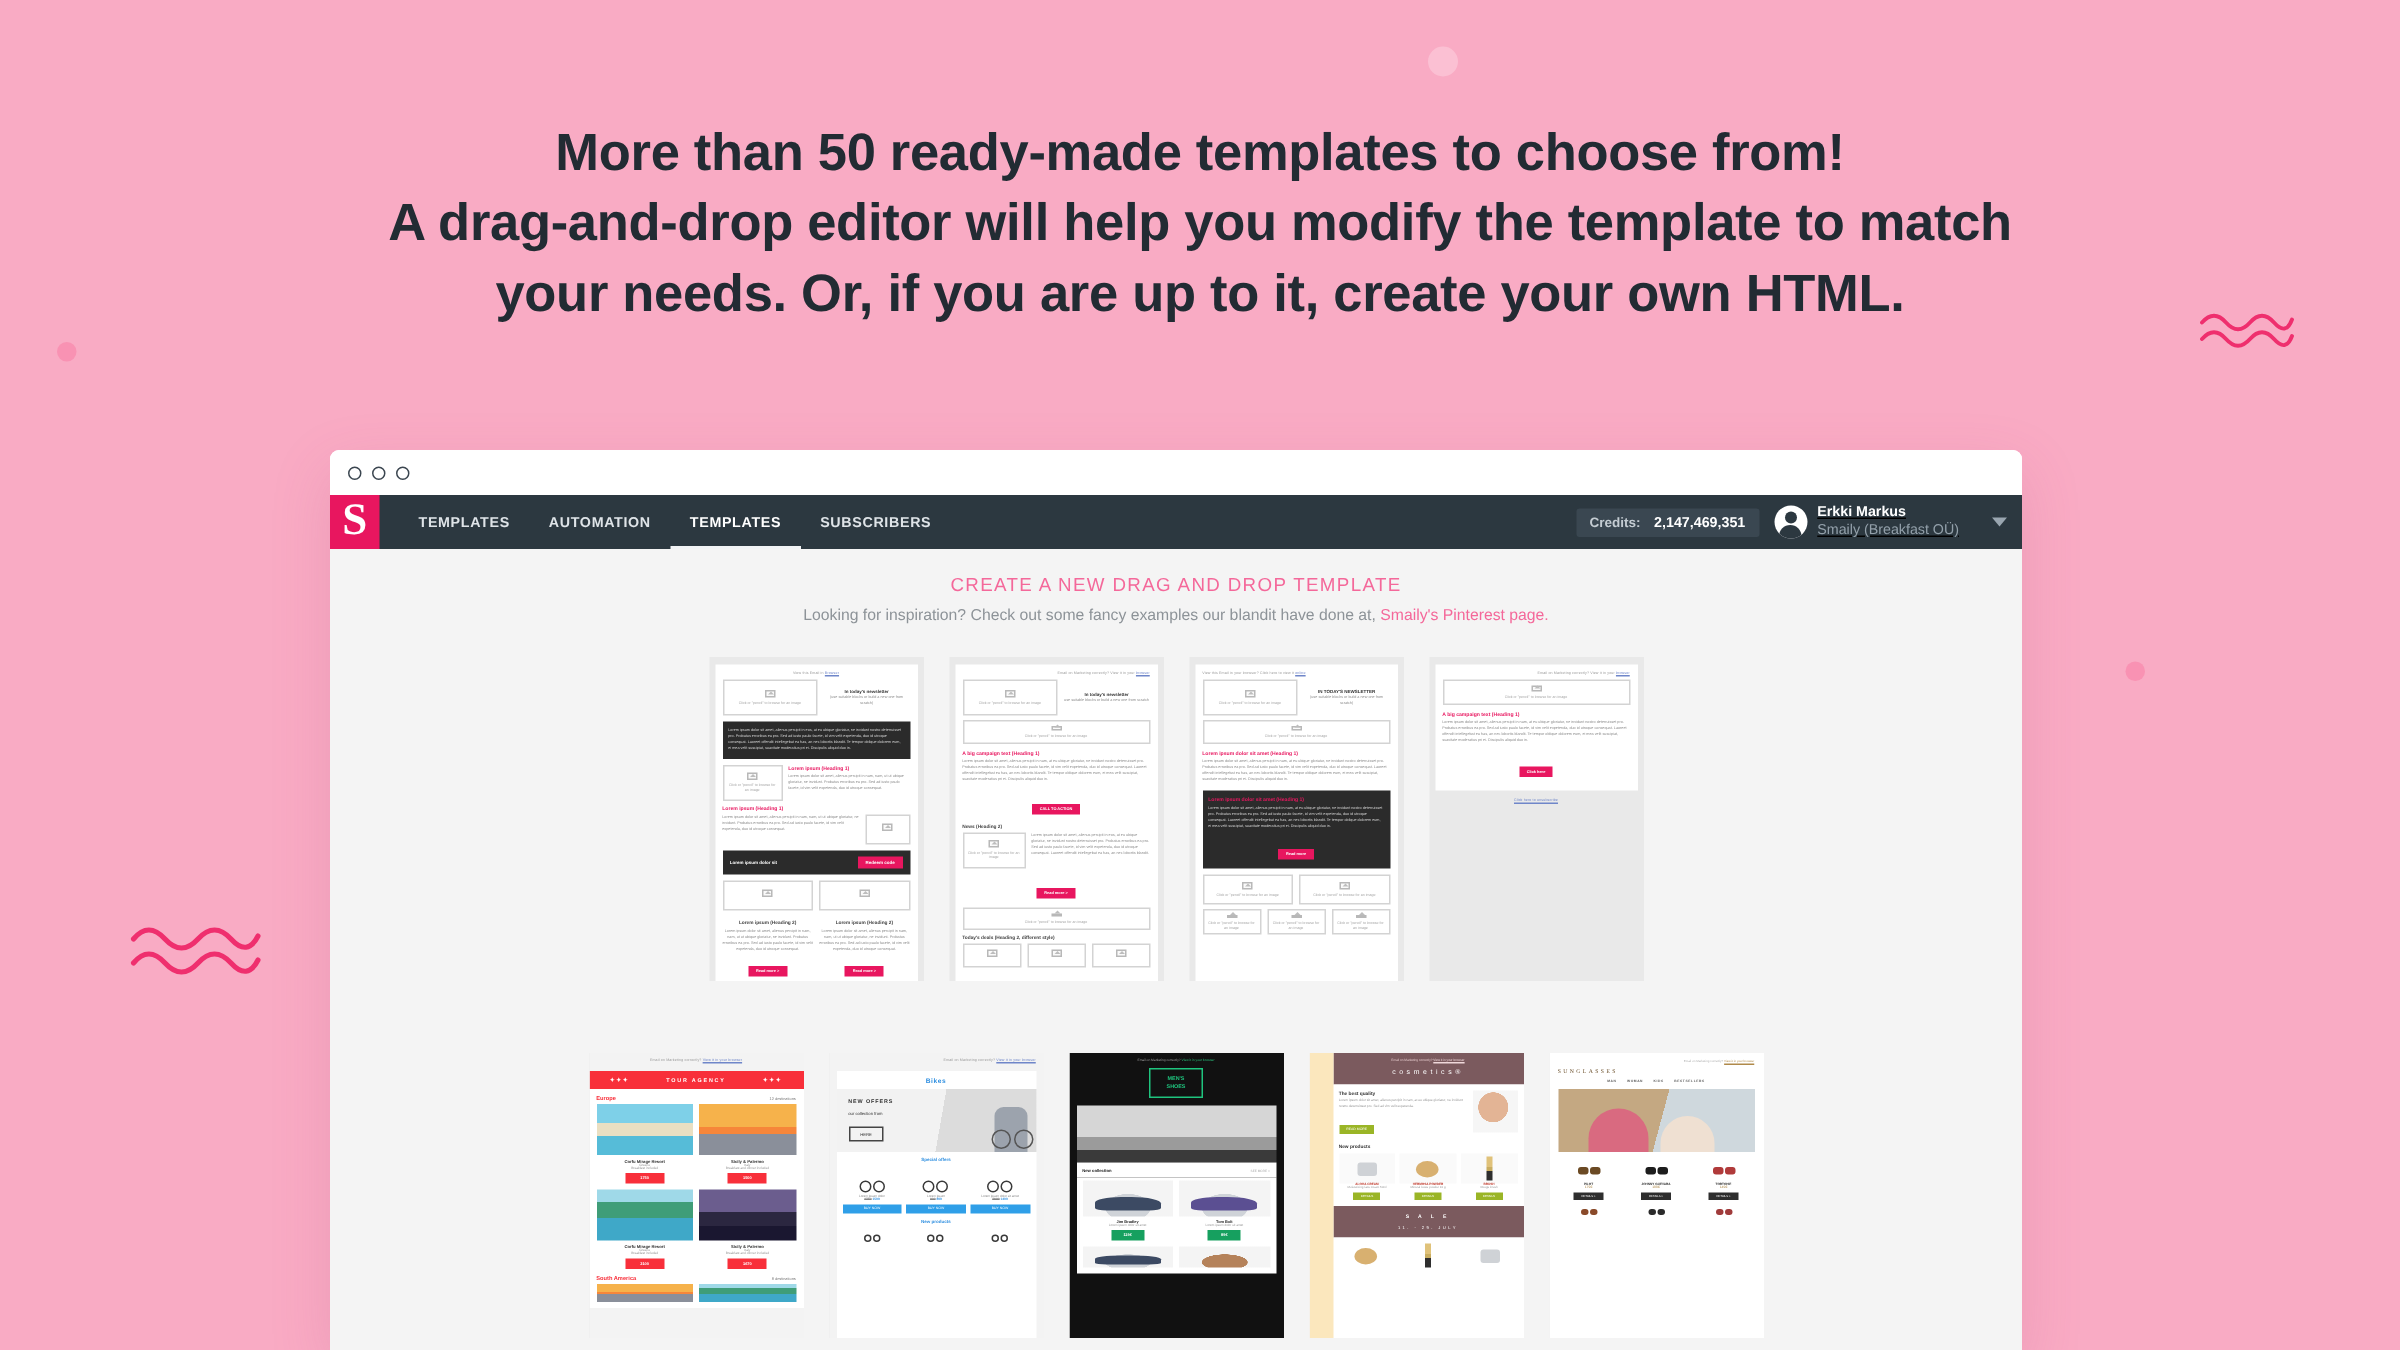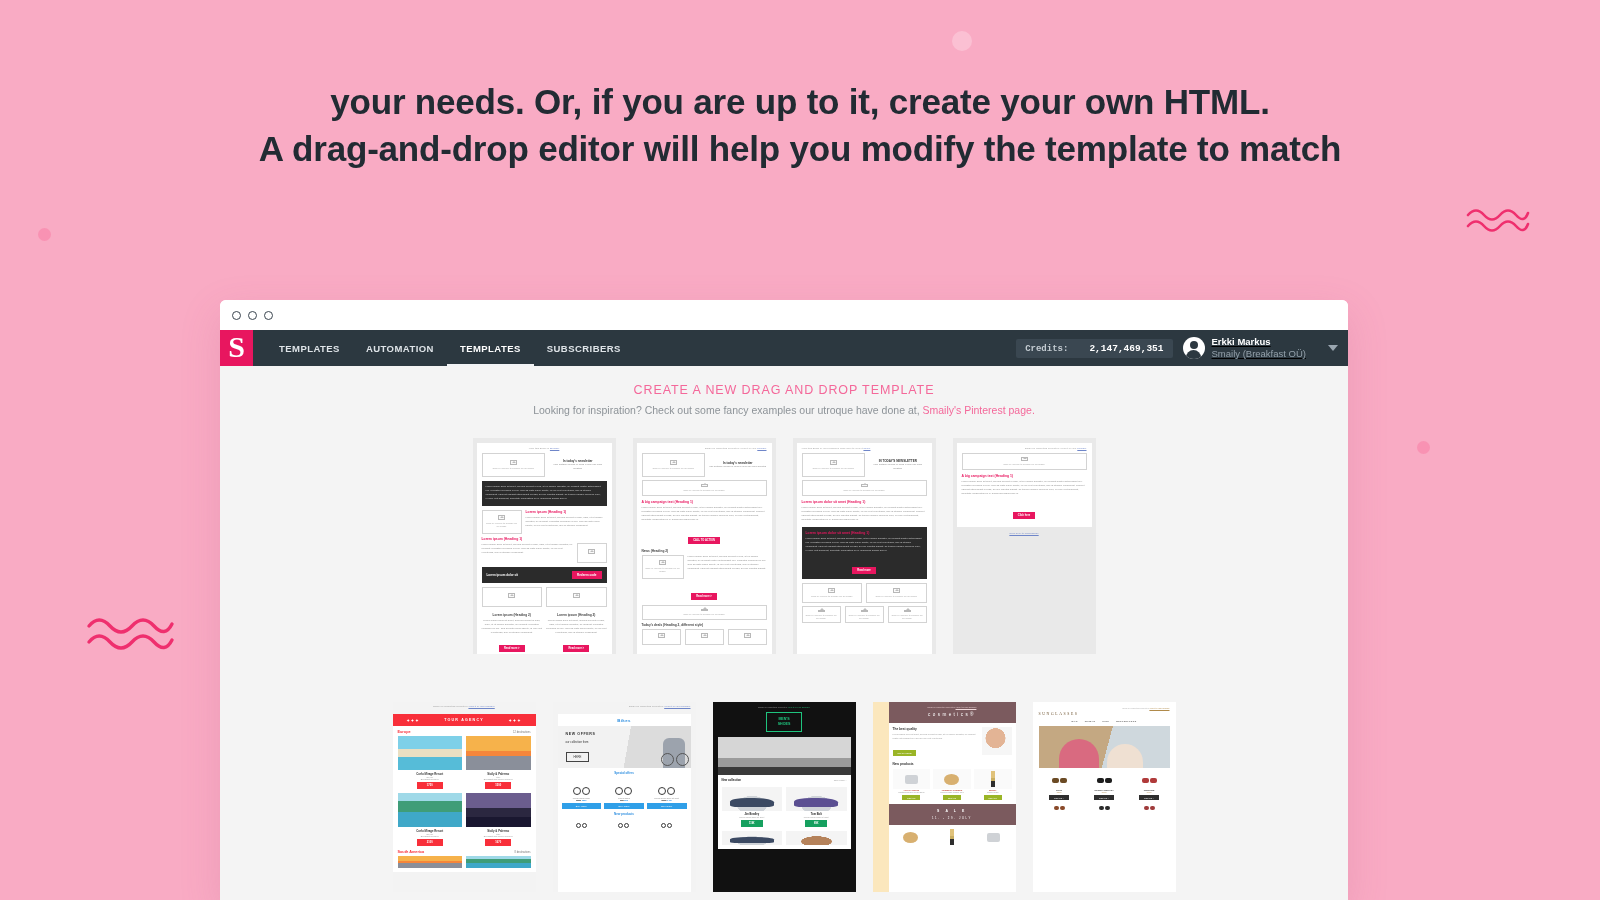--- a/index.html
+++ b/index.html
@@ -105,23 +105,22 @@
     display: flex;
     align-items: center;
     padding-right: 10px;
     gap: 10px;
   }
   .credits {
     background: #3a4751;
     border-radius: 2px;
     padding: 4px 9px;
     display: flex;
-    gap: 21px;
+    gap: 9px;
     align-items: baseline;
-    font-family: Liberation Mono, monospace;
   }
   .credits-label { color: #c4ccd2; font-size: 9px; font-weight: bold; }
   .credits-value { color: #ffffff; font-size: 9.5px; font-weight: bold; }
   .user-box { display: flex; align-items: center; gap: 7px; }
   .avatar {
     width: 22px; height: 22px; border-radius: 50%;
     background: #ffffff;
     position: relative; overflow: hidden; flex: none;
   }
   .avatar::before {
@@ -384,22 +383,23 @@
 </div>
 
 <div class="bg-deco squiggle" style="left:86px; top:612px;">
   <svg width="90" height="42" viewBox="0 0 90 42">
     <path d="M3 14 Q13 2 24 14 T46 14 T68 14 T86 12" fill="none" stroke="#ef2f6e" stroke-width="3.4" stroke-linecap="round"></path>
     <path d="M3 30 Q13 18 24 30 T46 30 T68 30 T86 28" fill="none" stroke="#ef2f6e" stroke-width="3.4" stroke-linecap="round"></path>
   </svg>
 </div>
 
 <div class="headline">
+  <span class="hl-line">More than 50 ready-made templates to choose from!</span>
+  <span class="hl-line">A drag-and-drop editor will help you modify the template to match</span>
   <span class="hl-line">your needs. Or, if you are up to it, create your own HTML.</span>
-  <span class="hl-line">A drag-and-drop editor will help you modify the template to match</span>
 </div>
 
 <div class="window">
 
   <div class="titlebar">
     <span class="tb-dot"></span>
     <span class="tb-dot"></span>
     <span class="tb-dot"></span>
   </div>
 
@@ -435,21 +435,21 @@
       </div>
       <span class="caret"></span>
     </div>
   </div>
 
   <div class="page">
 
     <div class="page-head">
       <div class="create-title">CREATE A NEW DRAG AND DROP TEMPLATE</div>
       <div class="create-sub">
-        <span>Looking for inspiration? Check out some fancy examples our utroque have done at, </span><a>Smaily's Pinterest page.</a>
+        <span>Looking for inspiration? Check out some fancy examples our blandit have done at, </span><a>Smaily's Pinterest page.</a>
       </div>
     </div>
 
     <div class="grid">
 
       <div class="card r1">
         <div class="thumb m-page">
           <div class="m-sheet">
             <div class="m-pre">
               <span>View this Email in</span>

